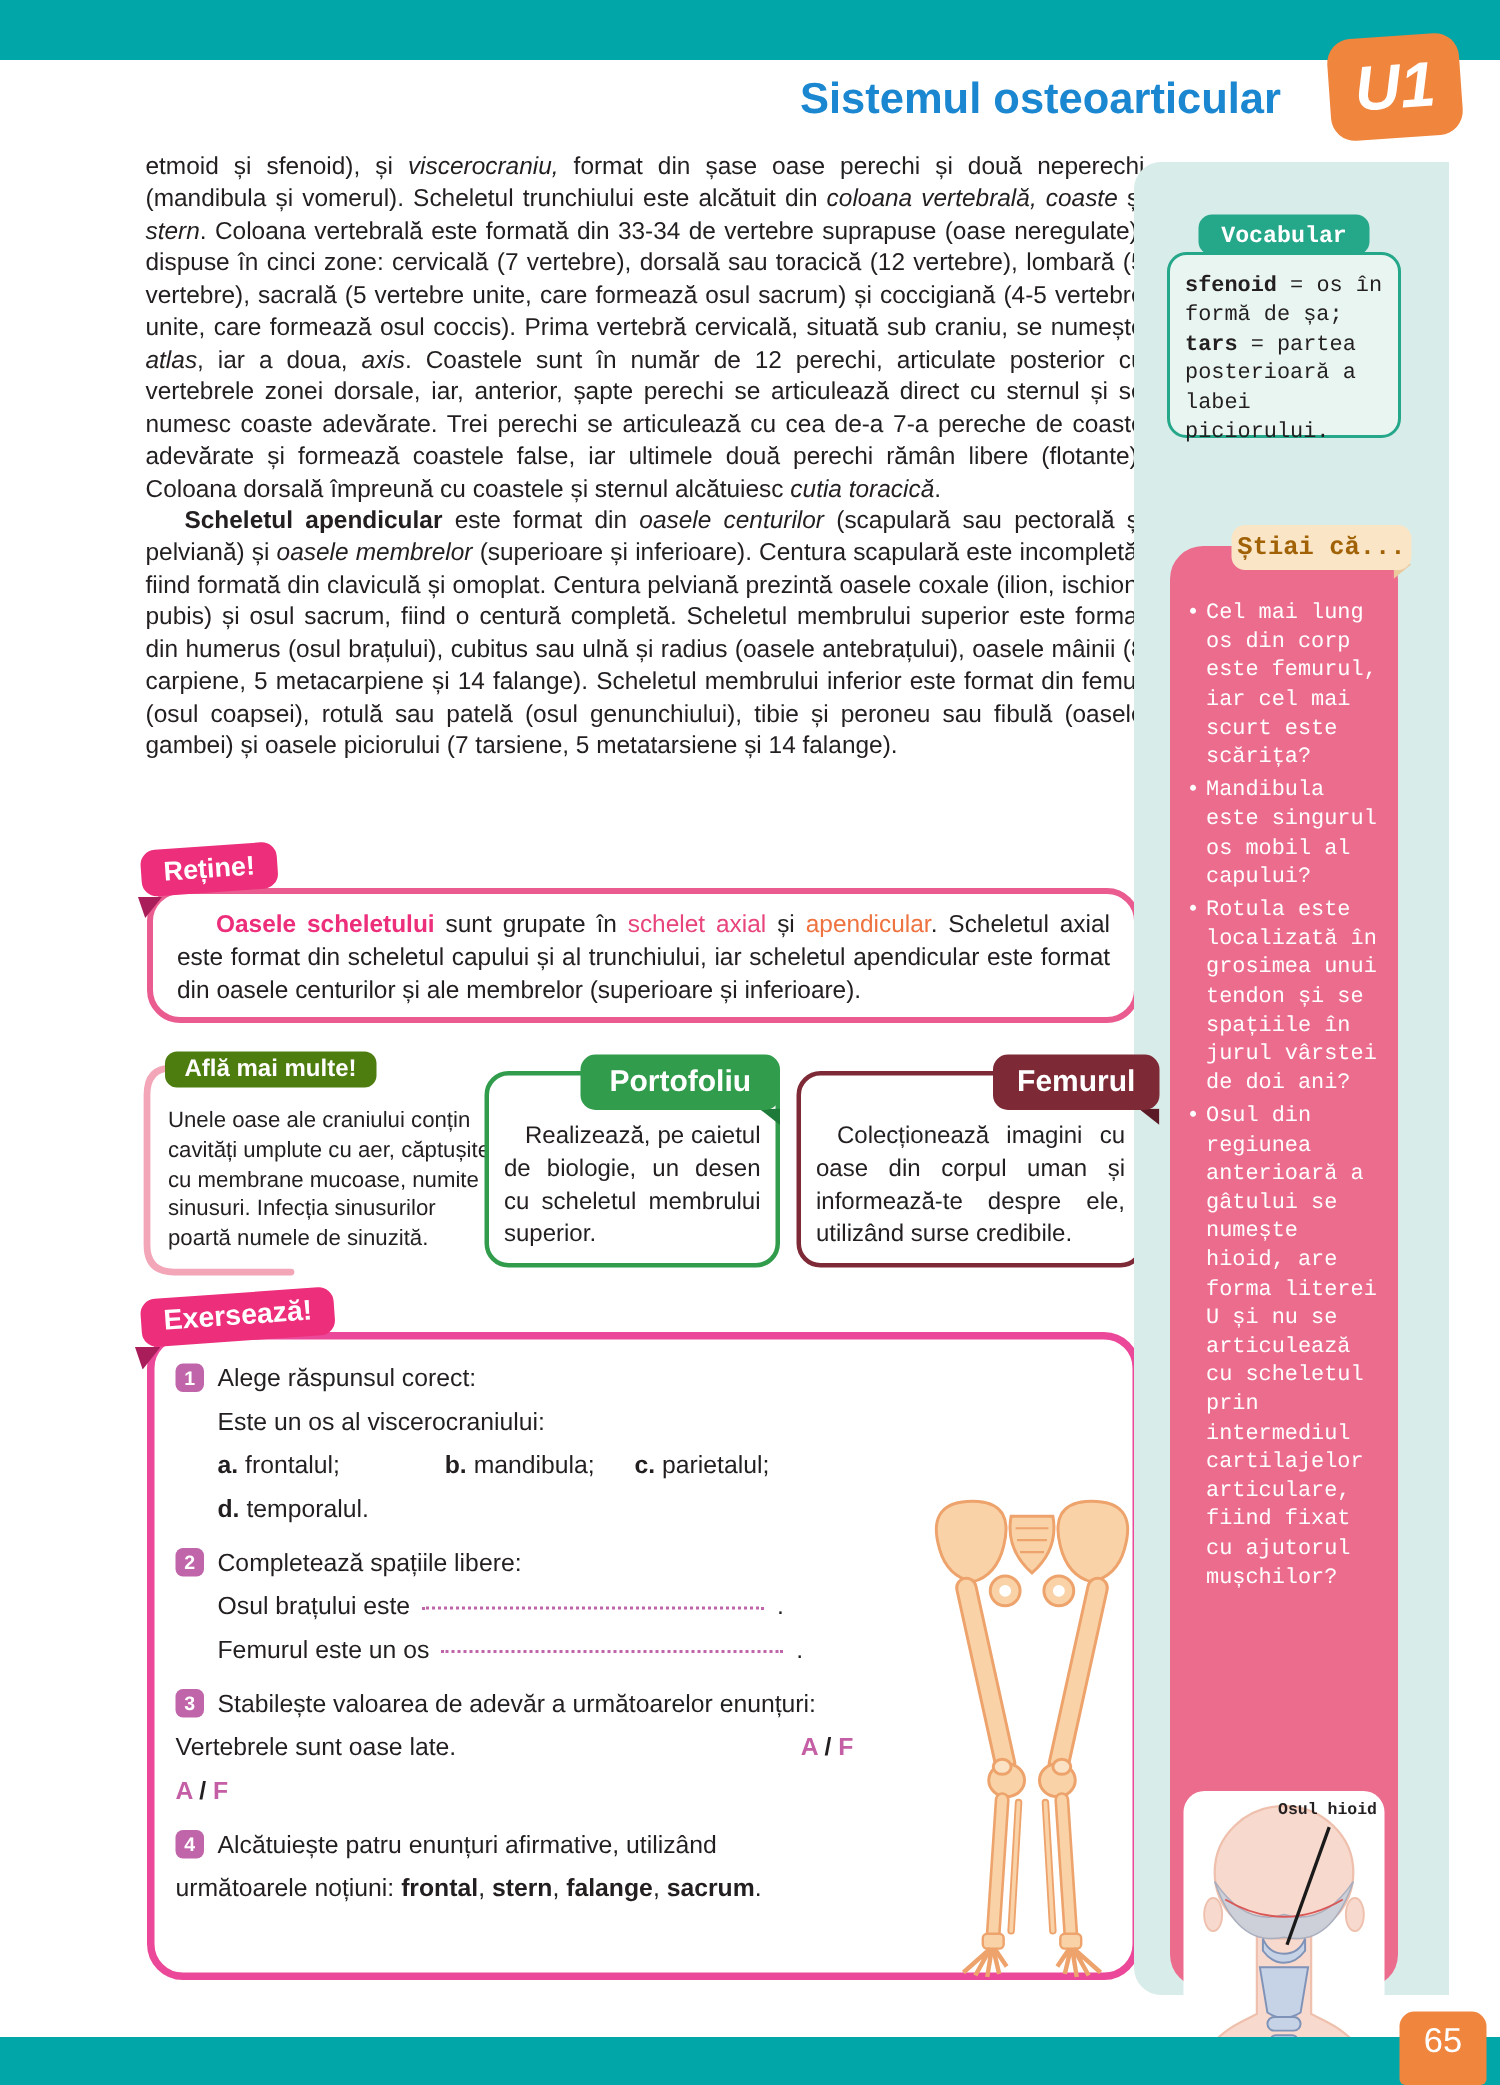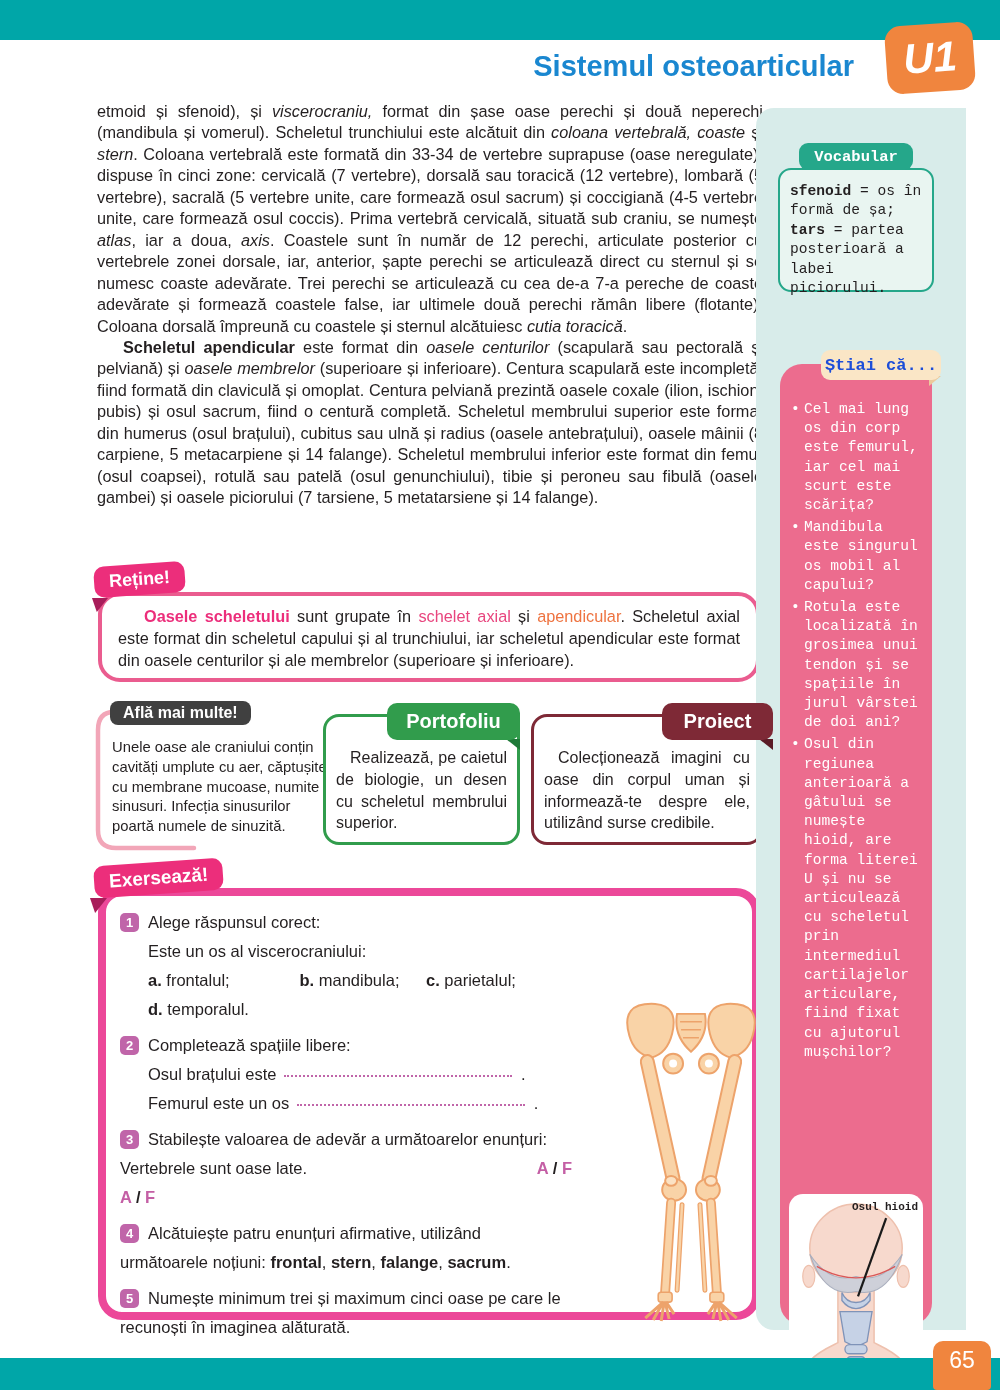--- a/index.html
+++ b/index.html
@@ -26,35 +26,35 @@
   .callout-label{position:absolute;background:#ec2e7b;color:#fff;font-weight:bold;border-radius:10px;
     padding:5px 15px;transform:rotate(-4deg);z-index:3;}
   .fold{position:absolute;z-index:2;}
   .retine-box{position:absolute;left:98px;top:592px;width:662px;height:90px;background:#fff;
     border:4px solid #ea5c8f;border-radius:22px;box-sizing:border-box;}
   .retine-body{padding:10px 16px 0 16px;font-size:16.3px;line-height:21.8px;text-align:justify;text-indent:26px;}
   .pk{color:#ec2e7b;font-weight:bold;}
   .pk2{color:#e8457e;}
   .og{color:#ee7340;}
   
-  .afla-label{position:absolute;left:110px;top:701px;background:#404040;color:#fff;font-weight:bold;
+  .afla-label{position:absolute;left:110px;top:701px;background:#4d7c0f;color:#fff;font-weight:bold;
     font-size:16px;border-radius:8px;padding:3px 13px;z-index:3;}
   .afla-curve{position:absolute;left:90px;top:698px;z-index:1;}
   .afla-body{position:absolute;left:112px;top:738px;width:220px;font-size:14.8px;line-height:19.8px;}
   .mini-box{position:absolute;background:#fff;box-sizing:border-box;border-radius:16px;}
   .portofoliu-box{left:323px;top:714px;width:197px;height:131px;border:3px solid #319c4c;}
   .proiect-box{left:531px;top:714px;width:232px;height:131px;border:3px solid #7e2936;}
   .mini-head{position:absolute;color:#fff;font-weight:bold;font-size:20px;border-radius:10px;
     display:flex;align-items:center;justify-content:center;z-index:3;}
   .portofoliu-head{left:387px;top:703px;width:133px;height:37px;background:#319c4c;}
   .proiect-head{left:662px;top:703px;width:111px;height:37px;background:#7e2936;}
   .mini-body{margin:30px 10px 0 10px;font-size:16px;line-height:21.8px;text-align:justify;text-indent:14px;}
   
   .exer-box{position:absolute;left:98px;top:888px;width:662px;height:432px;background:#fff;
-    border:8px solid #ec4899;border-radius:24px;box-sizing:border-box;}
+    border:5px solid #ec4899;border-radius:24px;box-sizing:border-box;}
   .exer-content{position:absolute;left:14px;top:12px;width:520px;font-size:16.5px;line-height:29px;}
   .ex-item{margin-bottom:7px;}
   .ex-num{display:inline-flex;width:19px;height:19px;background:#c065a9;border-radius:5px;color:#fff;
     font-size:13px;font-weight:bold;align-items:center;justify-content:center;margin-right:9px;vertical-align:1px;}
   .ln{display:block;margin-left:28px;}
   .opt{display:inline-block;}
   .opt-a{width:125px;} .opt-b{width:153px;text-align:center;} .opt-c{width:137px;}
   .dots{display:inline-block;width:228px;border-bottom:2.5px dotted #c065a9;margin:0 4px 3px 8px;}
   .af-row{display:flex;justify-content:space-between;width:452px;}
   .af-letter{color:#c45fa5;font-weight:bold;}
@@ -62,21 +62,21 @@
   .skeleton-wrap{position:absolute;left:505px;top:98px;width:160px;height:328px;}
   
   .sidebar{position:absolute;left:756px;top:108px;width:210px;height:1222px;background:#d8ecea;
     border-radius:18px 0 0 18px;font-family:Liberation Mono, monospace;}
   .vocab-head{position:absolute;left:43px;top:35px;width:114px;height:27px;background:#25a78a;color:#fff;
     font-weight:bold;font-size:15.5px;border-radius:9px;display:flex;align-items:center;justify-content:center;z-index:3;}
   .vocab-body{position:absolute;left:22px;top:60px;width:156px;height:124px;background:#e9f5f1;
     border:2.5px solid #25a78a;border-radius:13px;box-sizing:border-box;padding:12px 10px 0 10px;
     font-size:14.6px;line-height:19.4px;}
   .stiai-label{position:absolute;left:65px;top:242px;width:120px;height:30px;background:#fae6c6;border-radius:9px;
-    color:#1d4ed8;font-weight:bold;font-size:17px;display:flex;align-items:center;justify-content:center;z-index:3;}
+    color:#a16207;font-weight:bold;font-size:17px;display:flex;align-items:center;justify-content:center;z-index:3;}
   .stiai-box{position:absolute;left:24px;top:256px;width:152px;height:961px;background:#ec6c8e;border-radius:22px;}
   .stiai-box ul{margin:0;padding:36px 8px 0 24px;color:#fff;font-size:14.6px;line-height:19.2px;list-style:none;}
   .stiai-box li{margin-bottom:3px;position:relative;}
   .stiai-box li::before{content:"•";position:absolute;left:-13px;top:0;}
   .hyoid-card{position:absolute;left:9px;top:830px;width:134px;height:213px;background:#fff;border-radius:14px;}
   .hyoid-label{position:absolute;right:5px;top:7px;font-size:11px;font-weight:bold;color:#231f20;z-index:2;}
   
   svg{display:block;}
 </style>
 </head>
@@ -106,21 +106,21 @@
 
 <div class="mini-box portofoliu-box">
   <div class="mini-body">Realizează, pe caietul de biologie, un desen cu scheletul membrului superior.</div>
 </div>
 <div class="mini-head portofoliu-head">Portofoliu</div>
 <div class="fold" style="left:506px;top:739px;width:14px;height:11px;background:#1e7a38;clip-path:polygon(0 0,100% 0,100% 100%);"></div>
 
 <div class="mini-box proiect-box">
   <div class="mini-body">Colecționează imagini cu oase din corpul uman și informează-te despre ele, utilizând surse credibile.</div>
 </div>
-<div class="mini-head proiect-head">Proiect</div>
+<div class="mini-head proiect-head">Femurul</div>
 <div class="fold" style="left:759px;top:739px;width:14px;height:11px;background:#5a1b26;clip-path:polygon(0 0,100% 0,100% 100%);"></div>
 
 <div class="callout-label" style="left:94px;top:862px;font-size:19px;">Exersează!</div>
 <div class="fold" style="left:90px;top:898px;width:17px;height:15px;background:#a81d5a;clip-path:polygon(0 0,100% 0,30% 100%);"></div>
 
 <div class="exer-box">
   <div class="exer-content">
 
     <div class="ex-item">
       <span class="ex-num">1</span><span>Alege răspunsul corect:</span>
@@ -145,24 +145,20 @@
       <span class="af-row">
         <span><b class="af-letter">A</b><b class="af-sep"> / </b><b class="af-letter">F</b></span>
       </span>
     </div>
 
     <div class="ex-item">
       <span class="ex-num">4</span><span>Alcătuiește patru enunțuri afirmative, utilizând</span>
       <span style="display:block;">următoarele noțiuni: <b>frontal</b>, <b>stern</b>, <b>falange</b>, <b>sacrum</b>.</span>
     </div>
 
-    <div class="ex-item">
-      <span class="ex-num">5</span><span>Numește minimum trei și maximum cinci oase pe care le</span>
-      <span style="display:block;">recunoști în imaginea alăturată.</span>
-    </div>
   </div>
 
   <div class="skeleton-wrap">
     <svg width="160" height="328" viewBox="0 0 160 330">
       <g stroke="#eda36b" stroke-width="2" fill="#f9d3a7">
 
         <path d="M 18,42 Q 8,8 44,10 Q 68,12 61,40 Q 56,60 40,64 Q 23,60 18,42 Z"></path>
         <path d="M 142,42 Q 152,8 116,10 Q 92,12 99,40 Q 104,60 120,64 Q 137,60 142,42 Z"></path>
 
         <path d="M 66,20 L 94,20 Q 98,42 80,58 Q 62,42 66,20 Z"></path>

